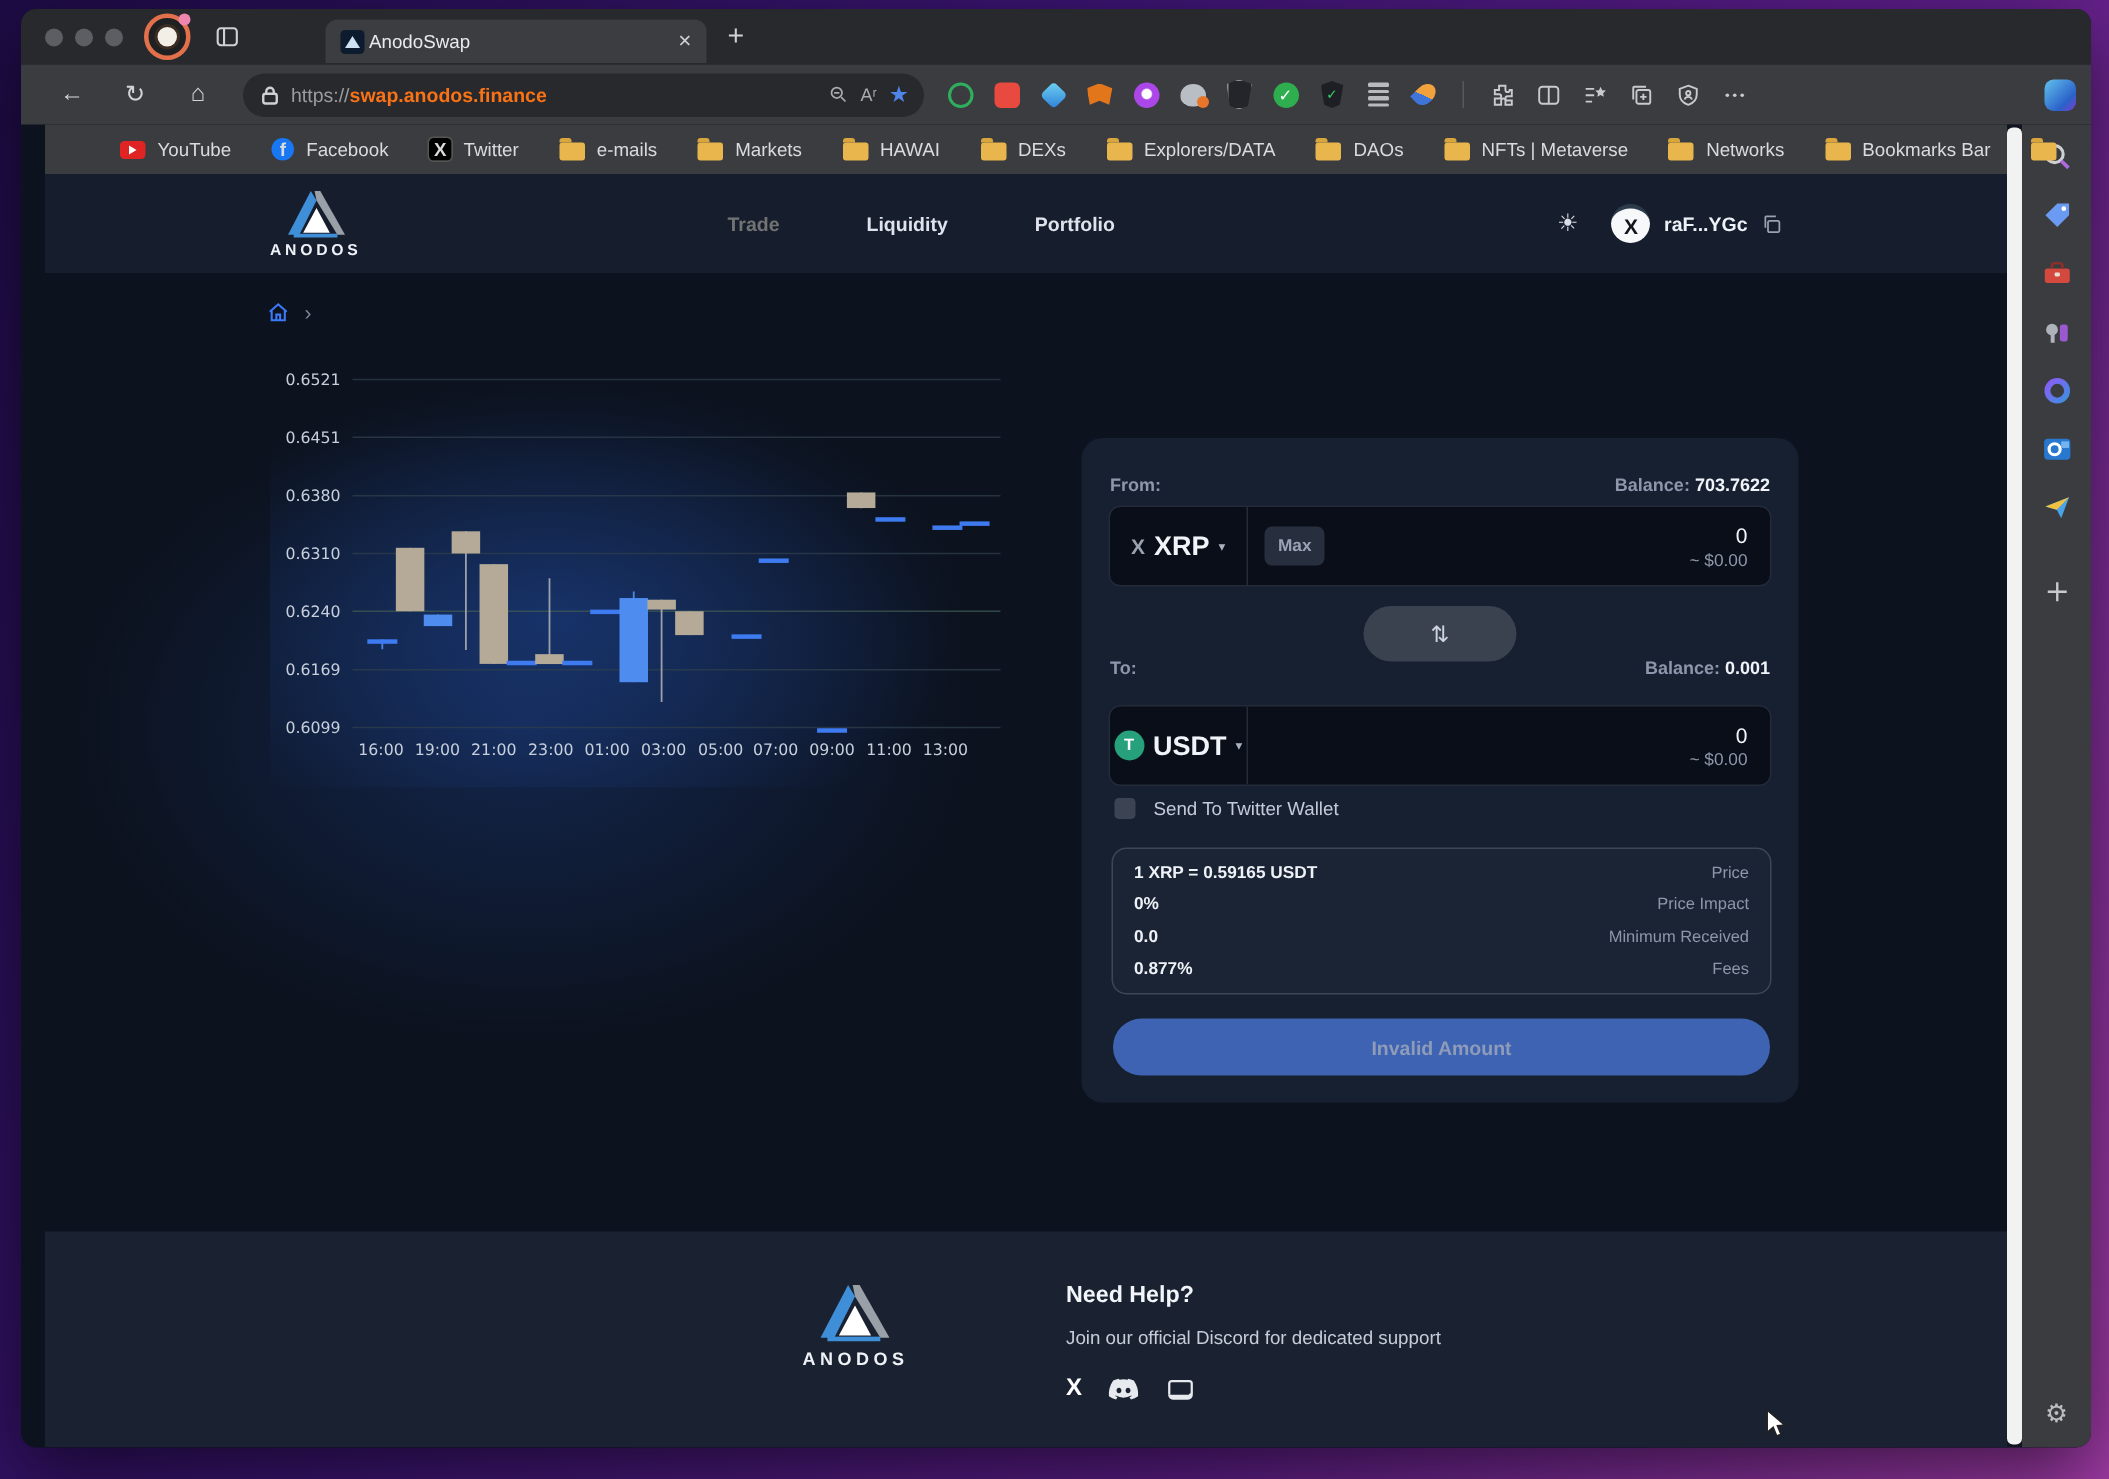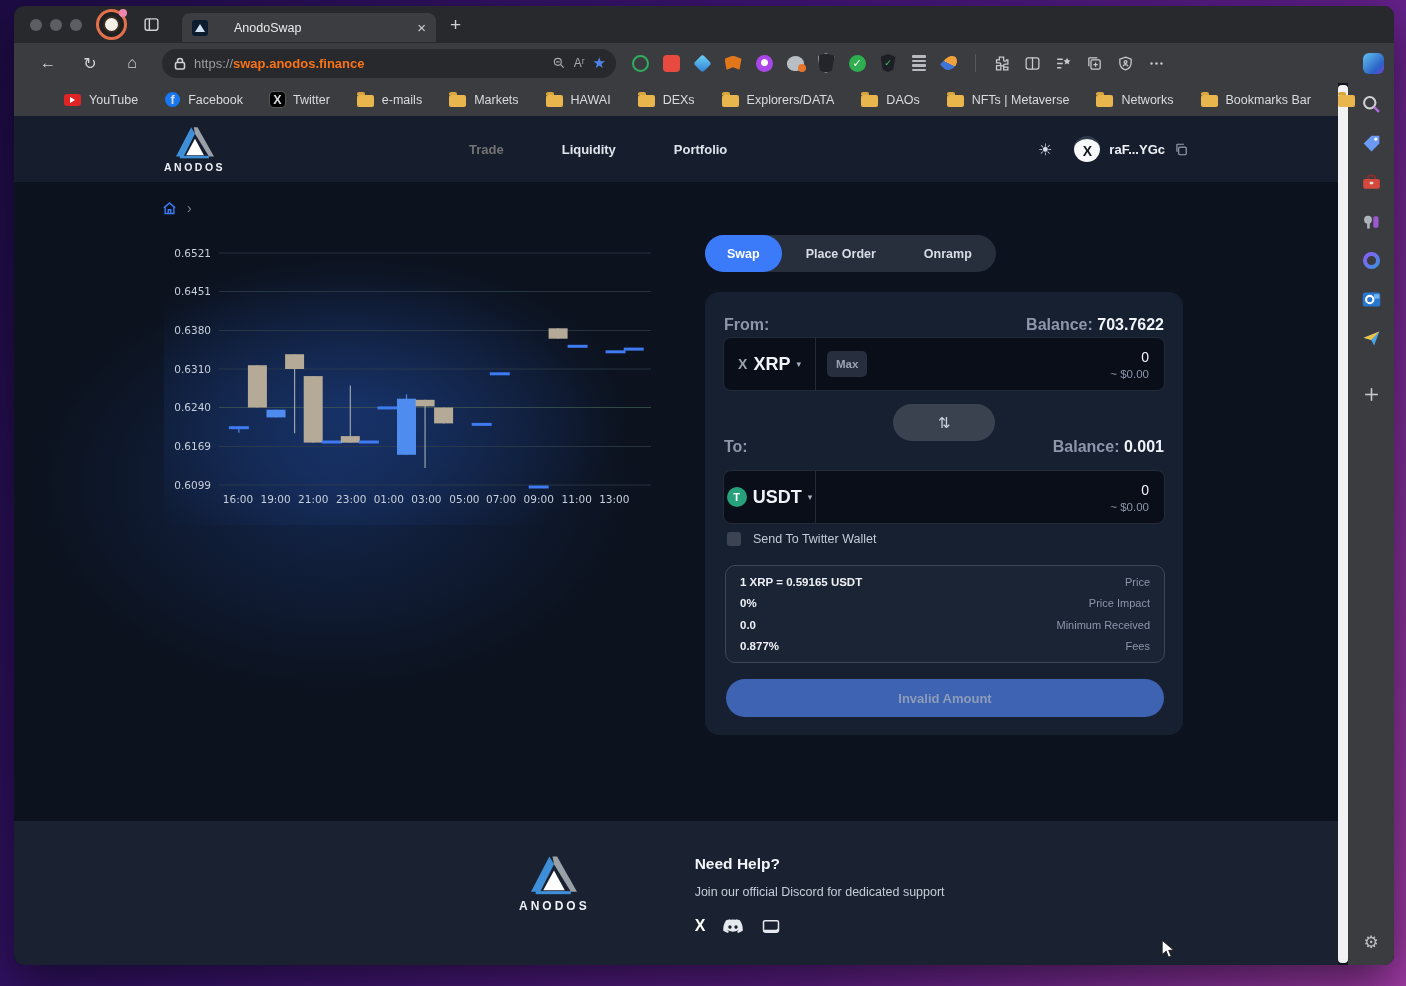--- a/index.html
+++ b/index.html
@@ -12,21 +12,21 @@
   
   .tabbar{height:37px;background:#28292c;display:flex;align-items:center;flex:0 0 auto;}
   .traffic{display:flex;gap:8px;margin:0 14px 0 16px;}
   .tl{width:12px;height:12px;border-radius:50%;background:#5d5e63;}
   .profile-avatar{width:25px;height:25px;border-radius:50%;border:3px solid #e2714b;background:#1f2022;
     position:relative;margin-right:16px;display:flex;align-items:center;justify-content:center;}
   .profile-avatar .core{width:13px;height:13px;border-radius:50%;background:#f3efe6;border:2px solid #3a2c22;}
   .profile-avatar .dot{position:absolute;right:-3px;top:-3px;width:8px;height:8px;border-radius:50%;background:#ef86b0;}
   .ws-icon{margin-right:22px;display:flex;}
   .tab{width:234px;height:29px;margin-top:6px;background:#3c3d41;border-radius:8px 8px 0 0;
-    display:flex;align-items:center;padding:0 10px;gap:26px;}
+    display:flex;align-items:center;padding:0 10px;gap:3px;margin-left:35px;}
   .favicon{width:16px;height:16px;border-radius:3px;background:#0c1b2e;display:flex;align-items:center;justify-content:center;}
   .favicon i{display:block;width:0;height:0;border-left:5px solid transparent;border-right:5px solid transparent;border-bottom:8px solid #cfe2f4;}
   .tab-title{flex:1;color:#e9eaeb;font-size:12.5px;}
   .tab-close{color:#cfd0d3;font-size:15px;line-height:1;cursor:default;}
   .newtab{color:#cfd0d3;font-size:19px;margin-left:14px;}
   .toolbar{height:40px;background:#3b3c40;display:flex;align-items:center;flex:0 0 auto;padding:0 10px 0 22px;}
   .nav-ic{color:#d2d3d5;font-size:16px;width:24px;text-align:center;margin-right:18px;}
   .addressbar{width:432px;height:29px;background:#28292c;border-radius:15px;display:flex;align-items:center;
     padding:0 10px 0 12px;gap:8px;margin-right:14px;}
   .url{flex:1;font-size:13px;white-space:nowrap;}
@@ -45,21 +45,21 @@
   .e-rabby{width:17px;height:15px;border-radius:50% 50% 45% 45%;background:#b9bdc4;position:relative;}
   .e-rabby:after{content:"";position:absolute;right:-2px;bottom:-1px;width:8px;height:8px;border-radius:50%;background:#e8762a;}
   .e-shield{width:15px;height:18px;background:#23252b;border:1px solid #8c8e94;clip-path:polygon(50% 0,100% 15%,85% 88%,50% 100%,15% 88%,0 15%);}
   .e-check{width:17px;height:17px;border-radius:50%;background:#2eae4f;color:#fff;font-size:11px;display:flex;align-items:center;justify-content:center;}
   .e-shieldcheck{width:15px;height:18px;background:#1d1f24;clip-path:polygon(50% 0,100% 15%,85% 88%,50% 100%,15% 88%,0 15%);color:#35d06a;font-size:9px;display:flex;align-items:center;justify-content:center;}
   .e-lines{display:flex;flex-direction:column;gap:2px;}
   .e-lines b{display:block;width:14px;height:2.5px;background:#b7babf;border-radius:1px;}
   .e-flame{width:12px;height:16px;border-radius:50% 50% 50% 0;transform:rotate(45deg);background:linear-gradient(160deg,#f2a23c 55%,#3f74d8 55%);}
   .copilot{width:21px;height:21px;border-radius:6px;background:linear-gradient(135deg,#62c2ee,#2b62c9 70%,#7a3fd0);}
   
-  .main-row{flex:1;display:flex;min-height:0;}
+  .main-row{flex:1;display:flex;min-height:0;margin-left:16px;}
   .left-col{flex:1;display:flex;flex-direction:column;min-width:0;}
   .bookmarks{height:33px;background:#3b3c40;display:flex;align-items:center;gap:27px;padding:0 14px 0 50px;flex:0 0 auto;}
   #bm-items{display:contents;}
   .bm-item{display:flex;align-items:center;gap:8px;flex:0 0 auto;}
   .bm-item span{color:#dadbdd;font-size:12.5px;}
   .ic-folder{width:17px;height:12px;background:#e8b64c;border-radius:2px;position:relative;margin-top:2px;}
   .ic-folder:before{content:"";position:absolute;top:-3px;left:0;width:8px;height:3px;background:#d9a63e;border-radius:2px 2px 0 0;}
   .ic-youtube{width:17px;height:12px;background:#e02424;border-radius:3px;display:flex;align-items:center;justify-content:center;}
   .ic-youtube i{width:0;height:0;border-top:3px solid transparent;border-bottom:3px solid transparent;border-left:5px solid #fff;}
   .ic-facebook{width:15px;height:15px;border-radius:50%;background:#1877f2;color:#fff;font-weight:bold;font-size:10px;display:flex;align-items:center;justify-content:center;}
@@ -90,21 +90,21 @@
   .breadcrumb{position:absolute;left:148px;top:84px;display:flex;align-items:center;gap:10px;}
   .crumb-sep{color:#7d8696;font-size:14px;}
   .chart{position:absolute;left:150px;top:124px;width:500px;height:285px;}
   
   .swap-tabs{position:absolute;left:691px;top:119px;height:37px;background:#272f3d;border-radius:20px;
     display:inline-flex;align-items:center;}
   .swap-tab{padding:0 24px;height:37px;display:flex;align-items:center;color:#d8dde6;font-size:12.5px;font-weight:bold;}
   .swap-tab.active{background:#3b7bfa;color:#fff;border-radius:20px;padding:0 22px;}
   .panel{position:absolute;left:691px;top:176px;width:478px;height:443px;background:#172031;border-radius:14px;}
   .row-lbl{position:absolute;left:19px;right:19px;display:flex;justify-content:space-between;align-items:center;}
-  .lbl{color:#8d96ab;font-size:16px;font-weight:bold;}
+  .lbl{color:#8d96ab;font-size:12px;font-weight:bold;}
   .lbl b{color:#f0f3f8;}
   .tok-row{position:absolute;left:18px;width:442px;height:54px;background:#0a0e18;border:1px solid #232a39;
     border-radius:8px;display:flex;align-items:center;box-sizing:border-box;}
   .tok-cell{width:91px;height:100%;display:flex;align-items:center;justify-content:center;gap:6px;border-right:1px solid #232a39;}
   .tok-x{color:#9aa2b0;font-weight:bold;font-size:14px;}
   .tok-name{color:#f0f3f8;font-weight:bold;font-size:18px;}
   .caret{color:#aab2c2;font-size:9px;}
   .usdt-circ{width:20px;height:20px;border-radius:50%;background:#26a17b;color:#fff;font-size:11px;font-weight:bold;
     display:flex;align-items:center;justify-content:center;}
   .max-btn{margin-left:11px;background:#272e3d;color:#9aa3b5;font-size:11.5px;font-weight:bold;
@@ -416,25 +416,20 @@
                 <rect x="307.7" y="182.9" width="20" height="3.0" fill="#3e7bf0"></rect>
                 <rect x="325.8" y="132.3" width="20" height="3.0" fill="#3e7bf0"></rect>
                 <rect x="364.7" y="245.5" width="20" height="3.0" fill="#3e7bf0"></rect>
                 <line x1="394.12" x2="394.12" y1="88.3" y2="98.8" stroke="#9aa1ab" stroke-width="1.2"></line>
                 <rect x="384.6" y="88.3" width="19" height="10.4" fill="#b4aa97"></rect>
                 <rect x="403.6" y="104.8" width="20" height="3.0" fill="#3e7bf0"></rect>
                 <rect x="441.6" y="110.3" width="20" height="3.0" fill="#3e7bf0"></rect>
                 <rect x="459.7" y="107.6" width="20" height="3.0" fill="#3e7bf0"></rect>
               </svg></div>
 
-        <div class="swap-tabs">
-          <span class="swap-tab active">Swap</span>
-          <span class="swap-tab">Place Order</span>
-          <span class="swap-tab">Onramp</span>
-        </div>
 
         <section class="panel">
           <div class="row-lbl" style="top:24px;">
             <span class="lbl">From:</span>
             <span class="lbl"><span>Balance:</span> <b>703.7622</b></span>
           </div>
           <div class="tok-row" style="top:45px;">
             <div class="tok-cell">
               <span class="tok-x">X</span>
               <span class="tok-name">XRP</span>

